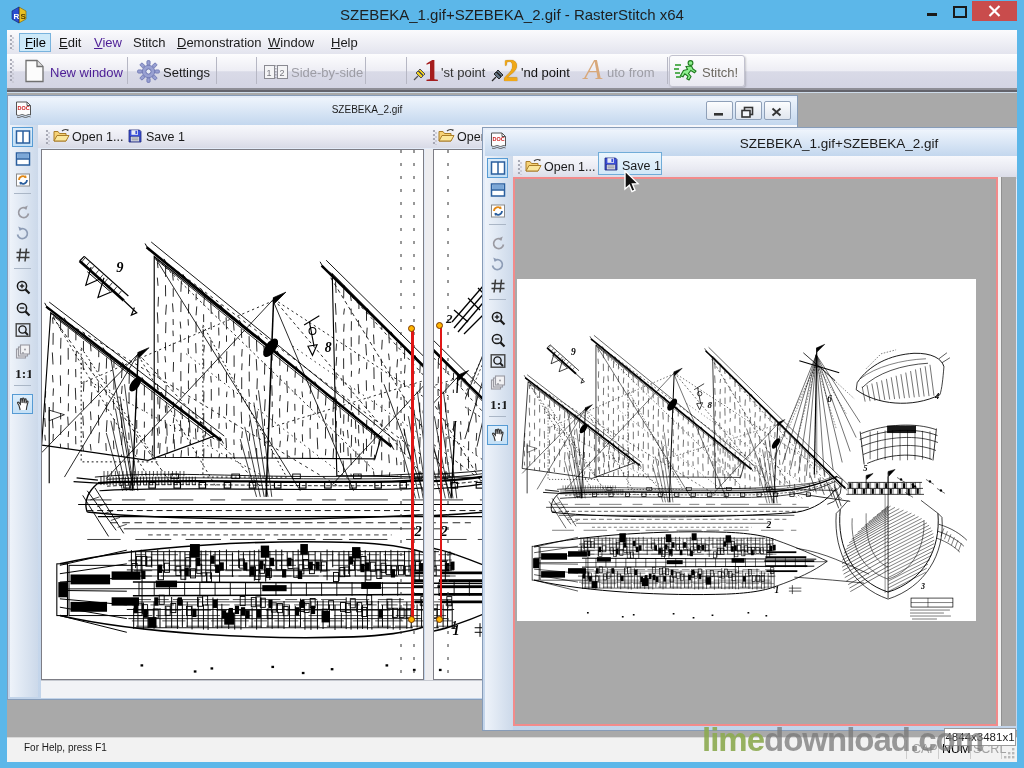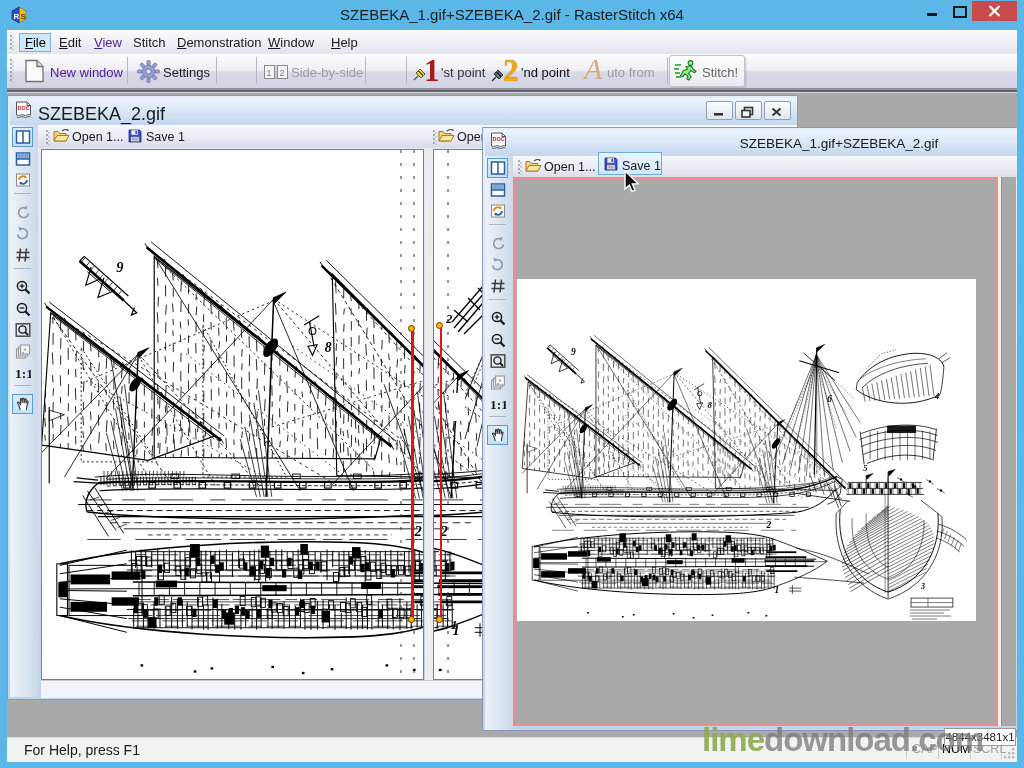--- a/index.html
+++ b/index.html
@@ -1467,21 +1467,21 @@
 <div class="abs" style="left:7px;top:92px;width:1010px;height:1px;background:#cddbe9"></div>
 <div class="abs" style="left:7px;top:93px;width:1010px;height:644px;background:#a9a9a9;overflow:hidden">
     <div class="abs" style="left:0px;top:2px;width:791px;height:605px;background:linear-gradient(#e6eefa,#c2d4ea);border:1px solid #879cb8;box-sizing:border-box">
       <div class="abs" style="left:2px;top:2px;width:787px;height:27px;background:linear-gradient(#eef4fc,#c3d7ee)"></div>
       <svg style="position:absolute;left:7px;top:5px" width="17" height="18" viewBox="0 0 17 18">
         <path d="M 1.5,1 L 12,1 L 15.5,4.5 L 15.5,14 C 14.3,13.4 13.4,13.4 12.2,14 C 11,14.6 10,14.6 8.8,14 C 7.6,13.4 6.6,13.4 5.4,14 C 4.2,14.6 3.2,14.6 2,14 L 1.5,14 Z" fill="#fdfdfd" stroke="#555" stroke-width="1"></path>
         <path d="M 12,1 L 12,4.5 L 15.5,4.5" fill="none" stroke="#555" stroke-width="1"></path>
         <text x="2.5" y="8.5" font-family="Liberation Sans" font-size="5.5" font-weight="bold" fill="#cc2222">DOC</text>
         <path d="M 2,16 C 3.2,16.6 4.2,16.6 5.4,16 C 6.6,15.4 7.6,15.4 8.8,16 C 10,16.6 11,16.6 12.2,16 C 13.4,15.4 14.3,15.4 15.5,16" fill="none" stroke="#555" stroke-width="1"></path>
       </svg>
-      <div class="abs" style="left:30px;top:8px;width:658px;font-size:18px;color:#1a1a1a">SZEBEKA_2.gif</div>
+      <div class="abs" style="left:30px;top:8px;width:658px;text-align:center;font-size:10px;color:#1a1a1a">SZEBEKA_2.gif</div>
       <div style="position:absolute;left:698px;top:5px;width:27px;height:19px;background:linear-gradient(#fcfdfe,#e0e6ef);border:1px solid #8fa0b8;border-radius:2px;box-sizing:border-box"><svg width="23" height="19" viewBox="0 0 23 19">
           <rect x="7" y="11" width="9" height="2.6" fill="#333"></rect>
         </svg></div>
       <div style="position:absolute;left:727px;top:5px;width:27px;height:19px;background:linear-gradient(#fcfdfe,#e0e6ef);border:1px solid #8fa0b8;border-radius:2px;box-sizing:border-box"><svg width="23" height="19" viewBox="0 0 23 19">
           <rect x="8.5" y="5.5" width="8" height="7" fill="none" stroke="#333" stroke-width="1.6"></rect>
           <rect x="6" y="8.5" width="8" height="6.5" fill="#f4f6fa" stroke="#333" stroke-width="1.6"></rect>
         </svg></div>
       <div style="position:absolute;left:756px;top:5px;width:27px;height:19px;background:linear-gradient(#fcfdfe,#e0e6ef);border:1px solid #8fa0b8;border-radius:2px;box-sizing:border-box"><svg width="23" height="19" viewBox="0 0 23 19">
           <path d="M 7.5,6.5 L 15.5,13.5 M 15.5,6.5 L 7.5,13.5" stroke="#333" stroke-width="1.9" fill="none"></path>
         </svg></div>
@@ -1780,21 +1780,21 @@
       </div>
       <div class="abs" style="left:515px;top:49px;width:3px;height:549px;background:#f2f2f2"></div>
       <div class="abs" style="left:518px;top:49px;width:1px;height:549px;background:#909090"></div>
       <div class="abs" style="left:519px;top:49px;width:14px;height:549px;background:#a9a9a9"></div>
     </div>
     <svg style="position:absolute;left:615px;top:77px;z-index:60" width="18" height="24" viewBox="0 0 18 24">
       <path d="M 3,1 L 3,19 L 7.4,15.2 L 10,21.5 L 13,20.2 L 10.4,14 L 16,13.6 Z" fill="#111" stroke="#fff" stroke-width="1.4"></path>
     </svg>
   </div>
 <div class="abs" style="left:7px;top:737px;width:1010px;height:25px;background:#f2f2f2;border-top:1px solid #d9d9d9"></div>
-<div class="abs" style="left:24px;top:742px;font-size:14px;color:#1a1a1a">For Help, press F1</div>
+<div class="abs" style="left:24px;top:742px;font-size:10px;color:#1a1a1a">For Help, press F1</div>
 <div class="abs" style="left:906px;top:740px;width:1px;height:19px;background:#cdcdcd"></div>
 <div class="abs" style="left:938px;top:740px;width:1px;height:19px;background:#cdcdcd"></div>
 <div class="abs" style="left:970px;top:740px;width:1px;height:19px;background:#cdcdcd"></div>
 <div class="abs" style="left:1001px;top:740px;width:1px;height:19px;background:#cdcdcd"></div>
 <div class="abs" style="left:912px;top:742px;font-size:12.5px;color:#a2a2a2">CAP</div>
 <div class="abs" style="left:942px;top:742px;font-size:12.5px;color:#000000">NUM</div>
 <div class="abs" style="left:973px;top:742px;font-size:12.5px;color:#a2a2a2">SCRL</div>
 <svg class="abs" style="left:1004px;top:748px" width="12" height="12" viewBox="0 0 12 12">
     <rect x="8" y="8" width="2.4" height="2.4" fill="#b9b9b9"></rect>
     <rect x="8" y="4" width="2.4" height="2.4" fill="#b9b9b9"></rect>

